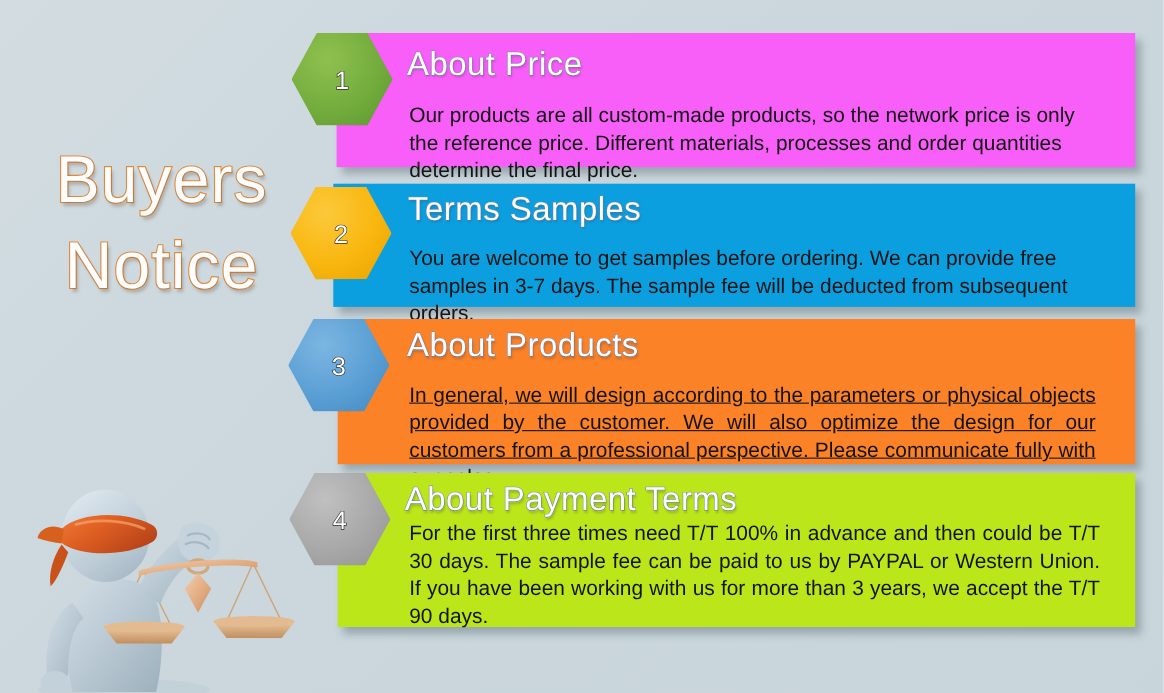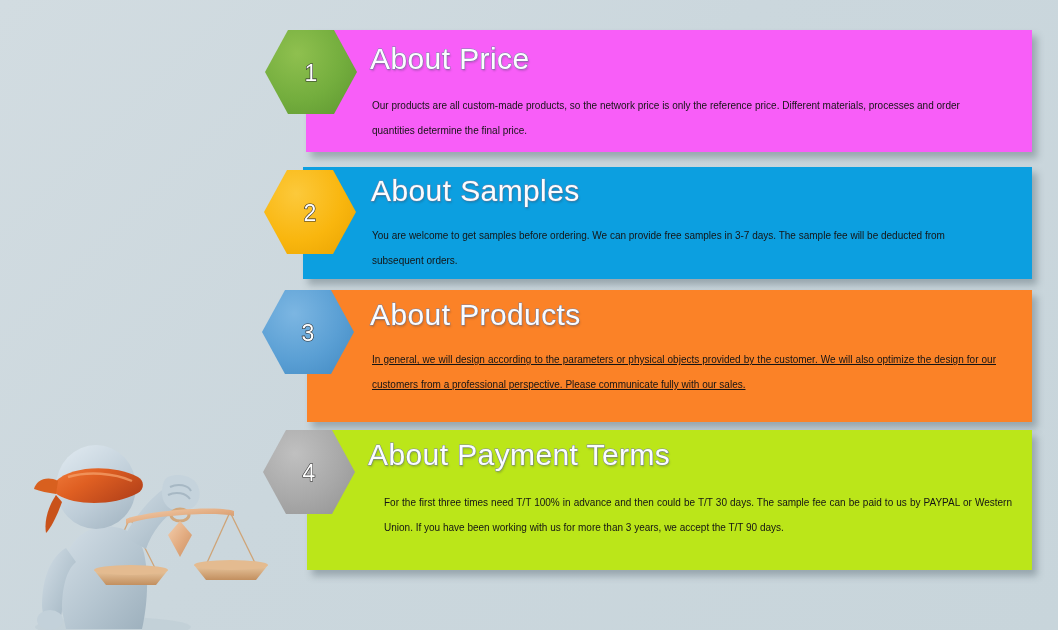--- a/index.html
+++ b/index.html
@@ -50,42 +50,42 @@
     font-weight: 400;
     color: #fbfdff;
     -webkit-text-stroke: 1px #7d86a8;
     paint-order: stroke fill;
     letter-spacing: 0.4px;
     text-shadow: 1px 2px 2px rgba(40,50,70,0.25);
     white-space: nowrap;
   }
   .panel-body {
     position: absolute;
-    font-size: 10px;
+    font-size: 19px;
     line-height: 25px;
     color: #141414;
     font-weight: 500;
   }
   .justify { text-align: justify; text-align-last: left; }
 
   
   #panel-1 { left: 306px; top: 30px;  width: 726px; height: 122px; background: #f85ef8; }
   #panel-2 { left: 303px; top: 167px; width: 729px; height: 112px; background: #0c9fe0; }
   #panel-3 { left: 307px; top: 290px; width: 725px; height: 132px; background: #fb8227; }
   #panel-4 { left: 307px; top: 430px; width: 725px; height: 140px; background: #bbe619; }
 
   #head-1 { left: 370px; top: 42px;  }
   #head-2 { left: 371px; top: 174px; }
   #head-3 { left: 370px; top: 298px; text-align: right; }
   #head-4 { left: 368px; top: 438px; text-align: center; }
 
   #body-1 { left: 372px; top: 93px;  width: 626px; }
   #body-2 { left: 372px; top: 223px; width: 624px; }
   #body-3 { left: 372px; top: 347px; width: 624px; text-decoration: underline; }
-  #body-4 { left: 372px; top: 490px; width: 628px; margin-left: 12px; }
+  #body-4 { left: 372px; top: 473px; width: 628px; }
 
   
   .hex {
     position: absolute;
     width: 92px;
     height: 84px;
     clip-path: polygon(25% 0%, 75% 0%, 100% 50%, 75% 100%, 25% 100%, 0% 50%);
     display: flex;
     align-items: center;
     justify-content: center;
@@ -112,20 +112,22 @@
     width: 300px;
     height: 215px;
     pointer-events: none;
   }
 </style>
 </head>
 <body>
 
 <div id="stage">
 
+  <div id="page-title">Buyers
+Notice</div>
 
   <svg id="mascot" viewBox="0 0 300 215" xmlns="http://www.w3.org/2000/svg">
     <defs>
       <linearGradient id="bodyGrad" x1="0" y1="0" x2="1" y2="1">
         <stop offset="0%" stop-color="#d3dee6"></stop>
         <stop offset="55%" stop-color="#b6c6d1"></stop>
         <stop offset="100%" stop-color="#9db0bd"></stop>
       </linearGradient>
       <linearGradient id="headGrad" x1="0.2" y1="0" x2="0.9" y2="1">
         <stop offset="0%" stop-color="#dde7ee"></stop>
@@ -194,21 +196,21 @@
   <div class="hex" id="hex-1">
     <span>1</span>
   </div>
   <div class="panel-head" id="head-1">About Price</div>
   <div class="panel-body" id="body-1">Our products are all custom-made products, so the network price is only the reference price. Different materials, processes and order quantities determine the final price.</div>
 
   <div class="panel" id="panel-2"></div>
   <div class="hex" id="hex-2">
     <span>2</span>
   </div>
-  <div class="panel-head" id="head-2">About Samples</div>
+  <div class="panel-head" id="head-2">Terms Samples</div>
   <div class="panel-body" id="body-2">You are welcome to get samples before ordering. We can provide free samples in 3-7 days. The sample fee will be deducted from subsequent orders.</div>
 
   <div class="panel" id="panel-3"></div>
   <div class="hex" id="hex-3">
     <span>3</span>
   </div>
   <div class="panel-head" id="head-3">About Products</div>
   <div class="panel-body justify" id="body-3">In general, we will design according to the parameters or physical objects provided by the customer. We will also optimize the design for our customers from a professional perspective. Please communicate fully with our sales.</div>
 
   <div class="panel" id="panel-4"></div>

